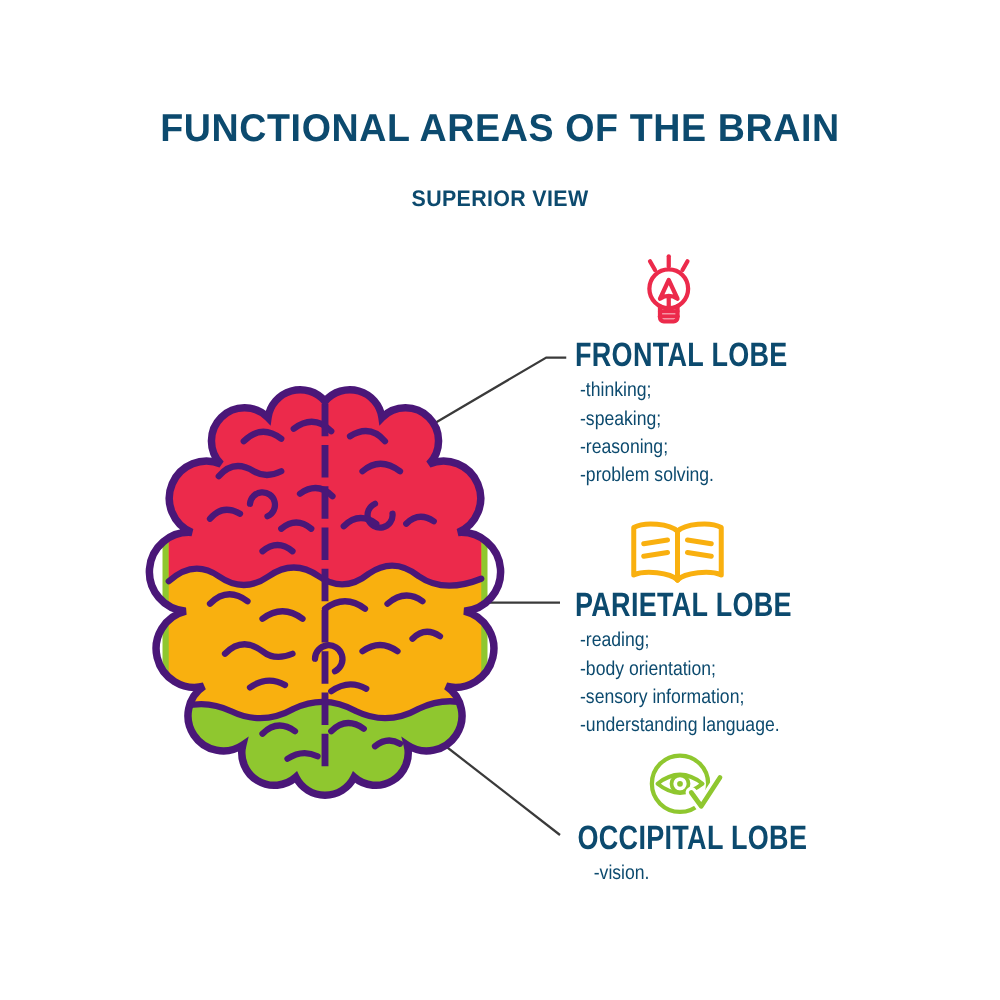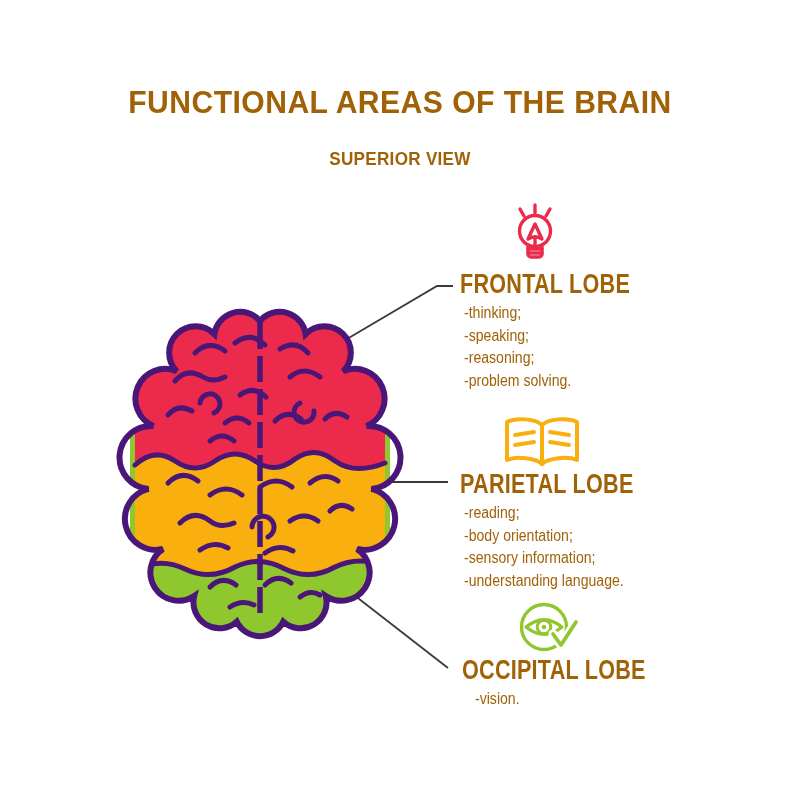--- a/index.html
+++ b/index.html
@@ -1,18 +1,18 @@
 <!DOCTYPE html>
 <html><head>
 <meta charset="utf-8">
 <style>
   html,body{margin:0;padding:0;background:#fff;}
   .canvas{
     position:relative;width:744px;height:800px;background:#ffffff;
-    overflow:hidden;font-family:"Liberation Sans",sans-serif;color:#a16207;
+    overflow:hidden;font-family:"Liberation Sans",sans-serif;color:#0c4a6e;
   }
   .abs{position:absolute;}
   .title{
     top:87px;left:0;width:800px;text-align:center;
     font-size:31px;font-weight:600;letter-spacing:.5px;line-height:1.05;
     transform:scaleX(.97);transform-origin:50% 0;white-space:nowrap;
   }
   .subtitle{
     top:149px;left:0;width:800px;text-align:center;
     font-size:18px;font-weight:600;letter-spacing:.3px;

